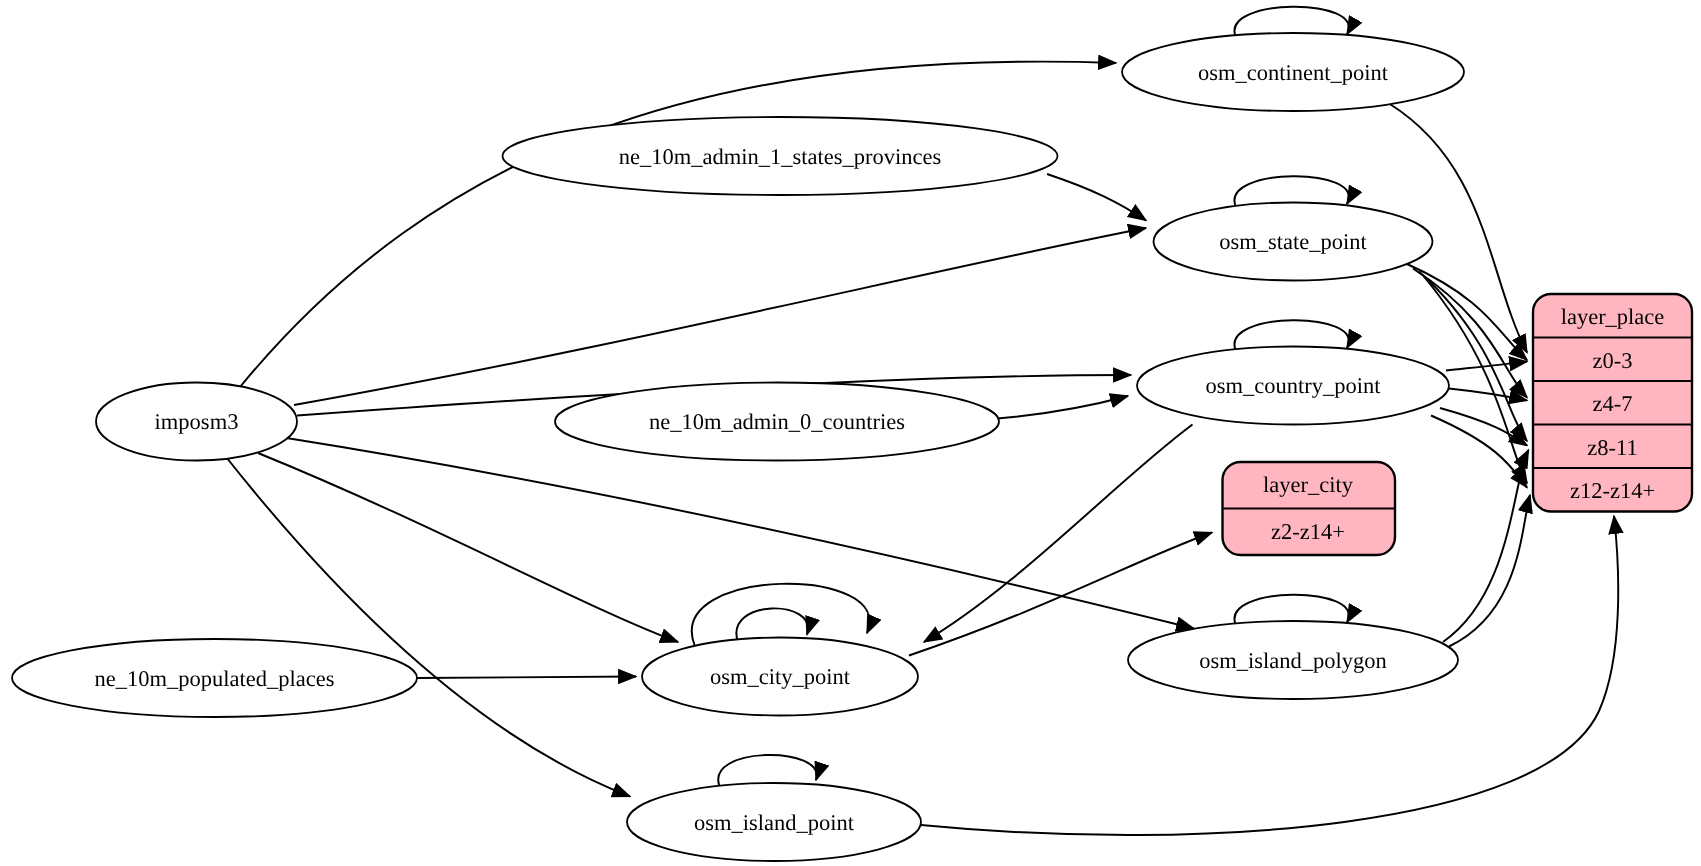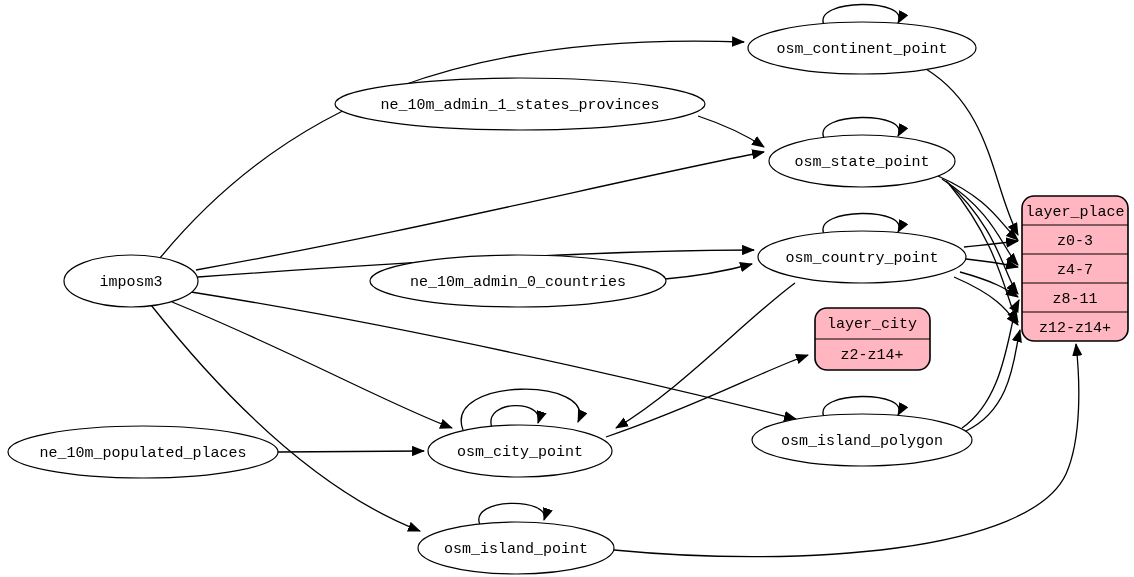--- a/index.html
+++ b/index.html
@@ -1,17 +1,17 @@
 <!DOCTYPE html>
 <html><head>
 <meta charset="utf-8">
 <style>
   html,body{margin:0;padding:0;background:#ffffff;}
   #canvas{position:relative;width:1134px;height:577px;background:#ffffff;overflow:hidden;
-          font-family:Liberation Mono, monospace;}
+          font-family:Liberation Serif, serif;}
   svg{display:block;}
   .edge{fill:none;stroke:#000;stroke-width:1.3px;}
   .node-ellipse{fill:#ffffff;stroke:#000;stroke-width:1.2px;}
   .record-rect{stroke:#000;stroke-width:1.6px;}
   .record-divider{stroke:#000;stroke-width:1.2px;}
   .node-label{font-size:15px;fill:#000;text-anchor:middle;}
 </style>
 </head>
 <body>
 

